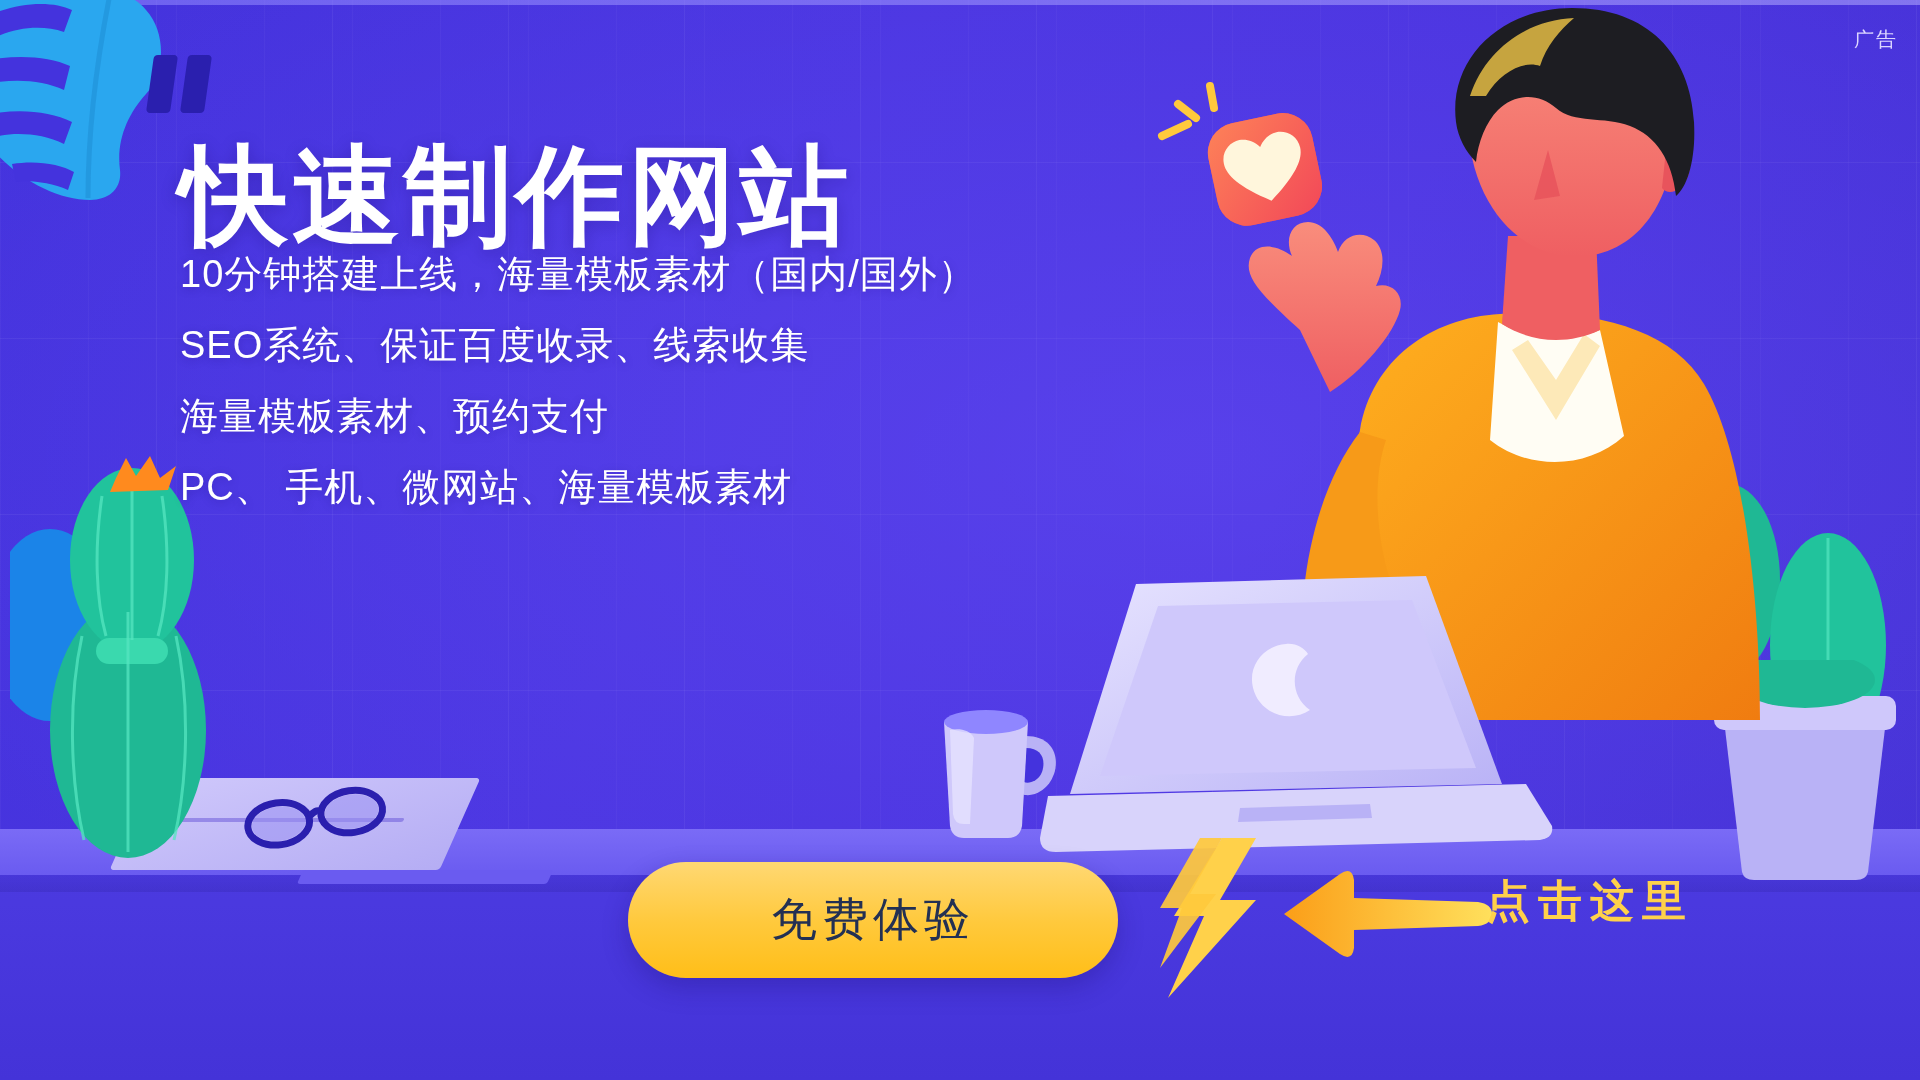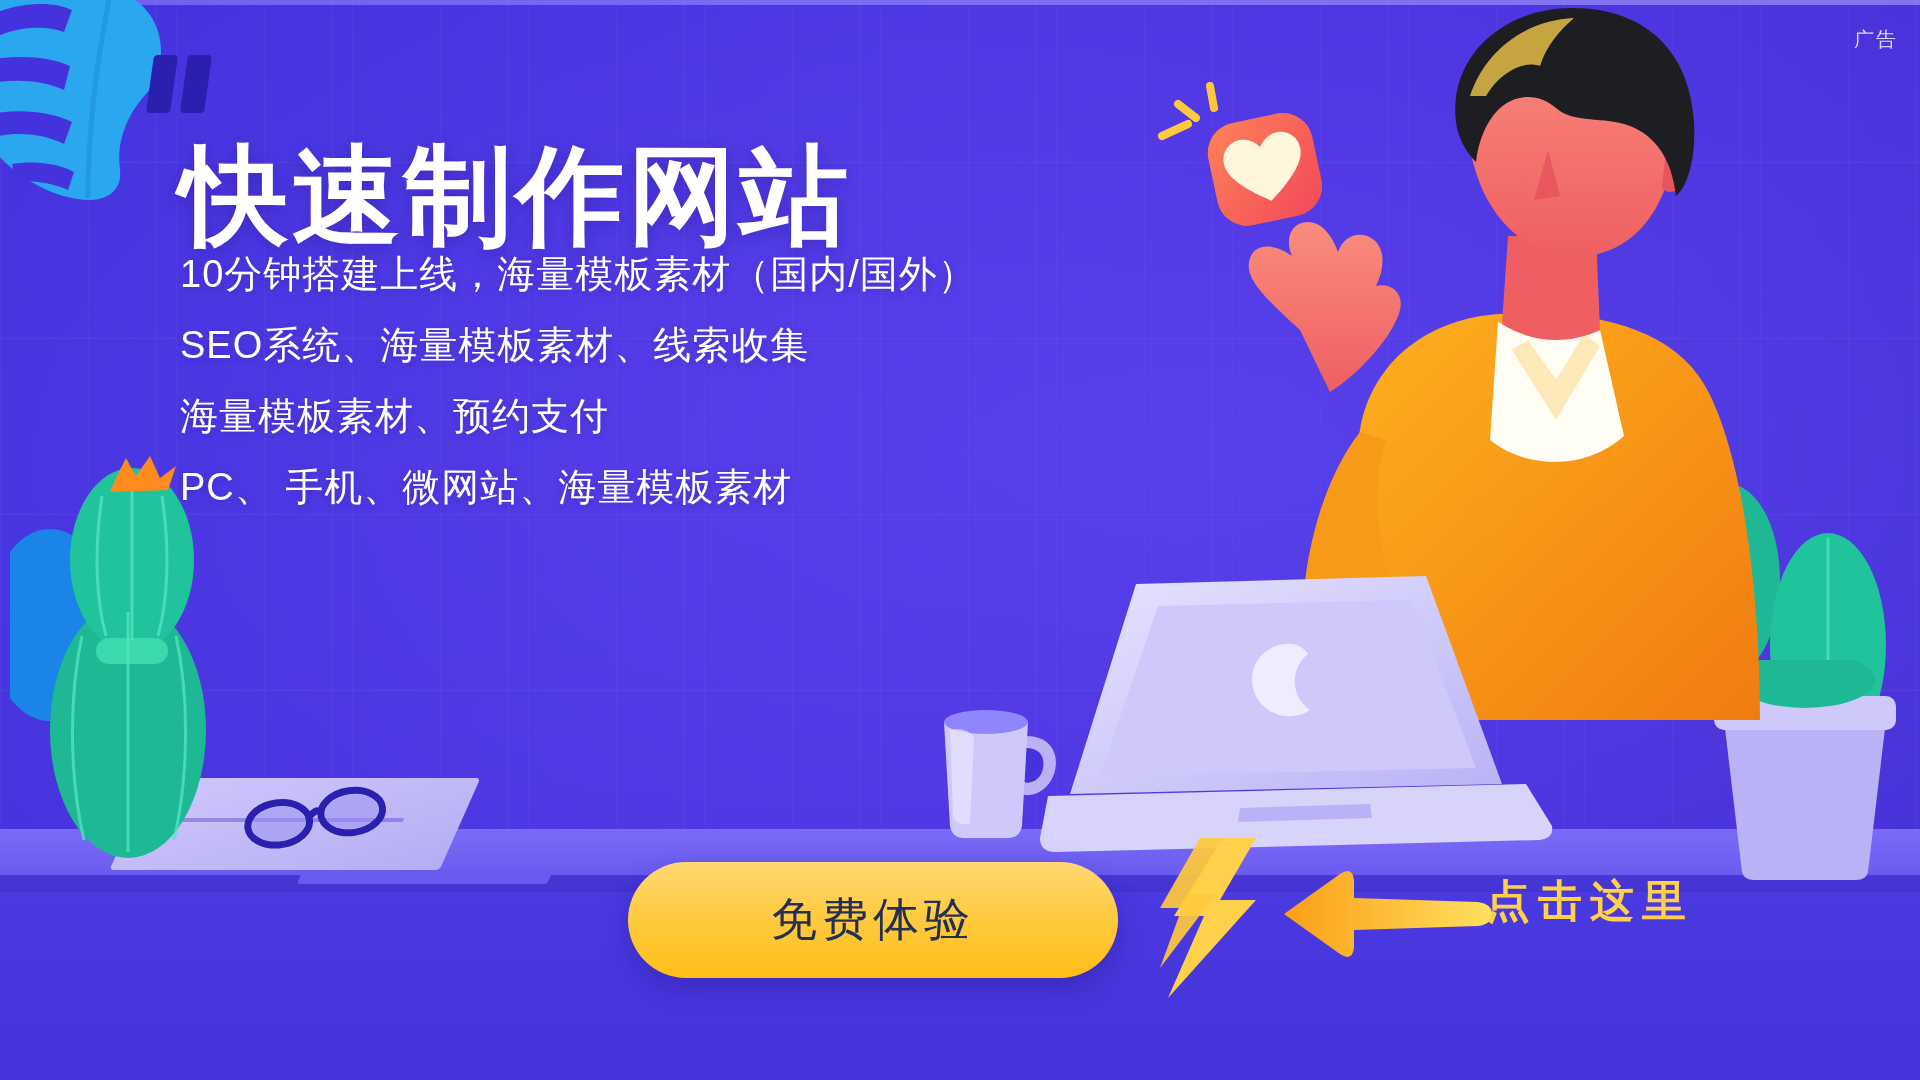--- a/index.html
+++ b/index.html
@@ -301,21 +301,21 @@
     <path d="M96 48 C112 48 116 60 112 72 C108 82 98 84 94 82 Z" fill="#4433dd"></path>
     <path d="M14 22 L98 22 L92 126 Q90 138 78 138 L34 138 Q22 138 20 126 Z" fill="#cfc8fb"></path>
     <ellipse cx="56" cy="22" rx="42" ry="12" fill="#8f86ff"></ellipse>
     <path d="M20 30 C30 28 40 30 44 38 L40 124 L34 124 Q24 124 23 114 Z" fill="#e7e4ff" opacity=".75"></path>
   </svg>
 
   <div class="copy">
     <div class="headline">快速制作网站</div>
     <div class="features">
       <div class="feature">10分钟搭建上线，海量模板素材（国内/国外）</div>
-      <div class="feature">SEO系统、海量模板素材、线索收集</div>
+      <div class="feature">SEO系统、保证百度收录、线索收集</div>
       <div class="feature">海量模板素材、预约支付</div>
       <div class="feature">PC、 手机、微网站、海量模板素材</div>
     </div>
   </div>
 
   <div class="cta">
     <span class="cta-label">免费体验</span>
   </div>
 
   <svg class="bolt" viewBox="0 0 110 160">

